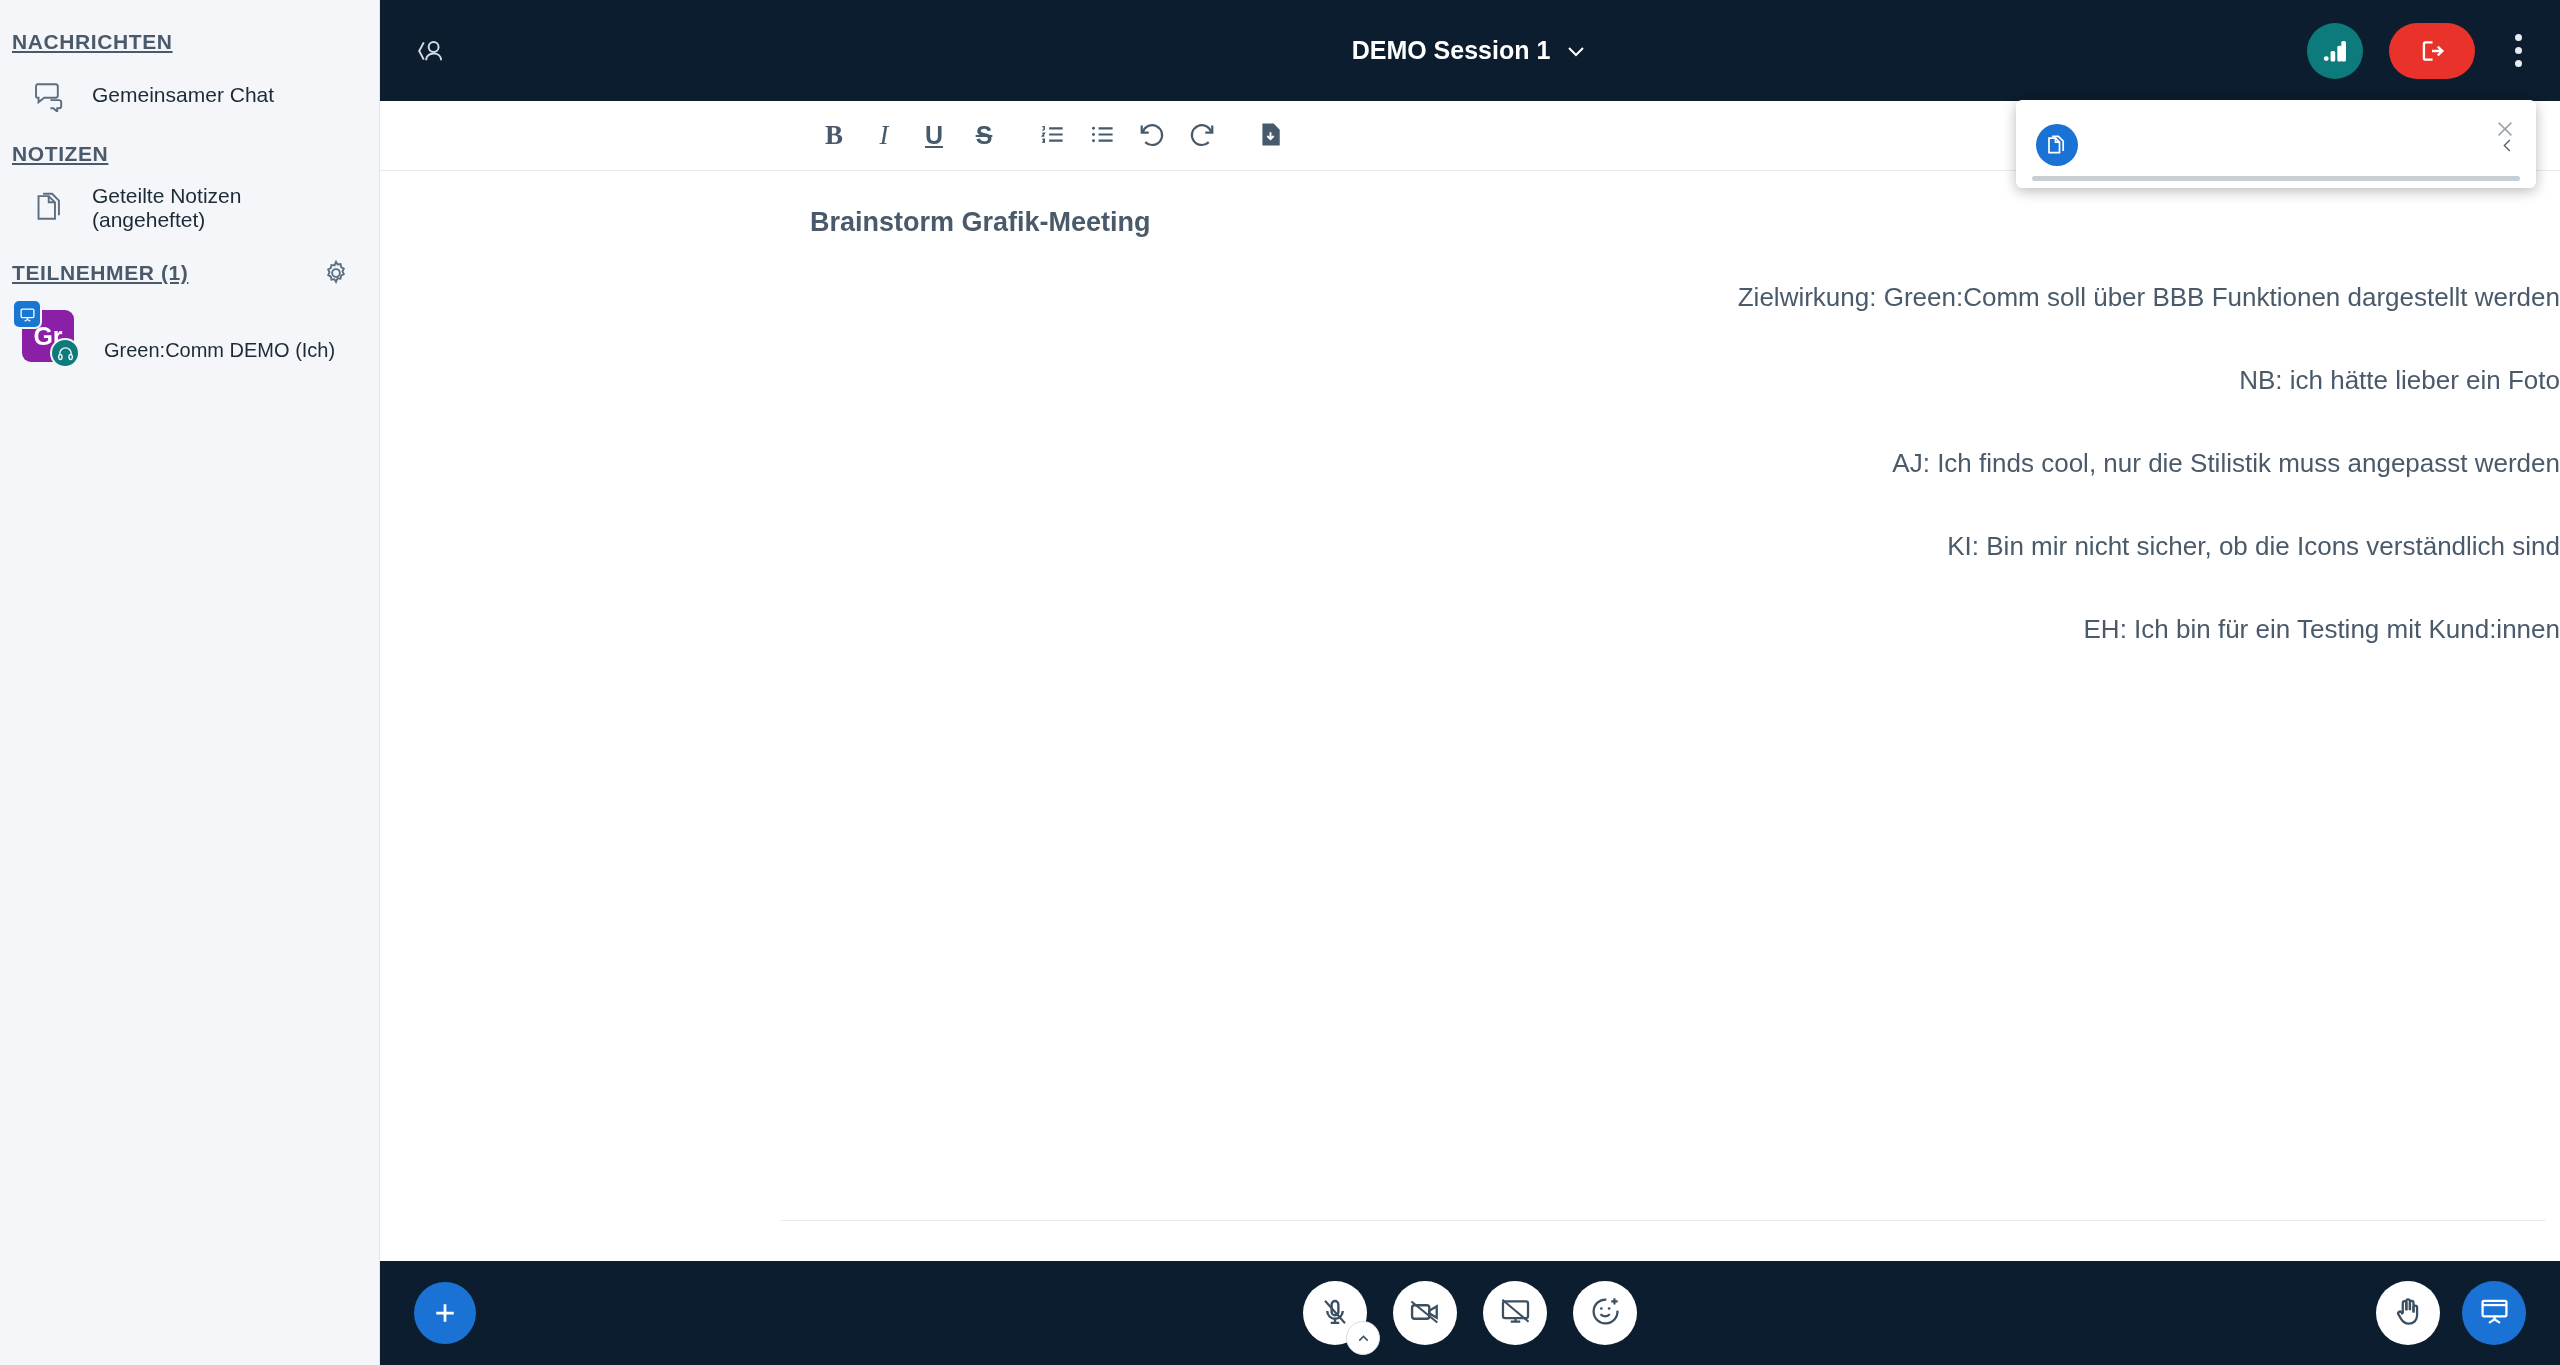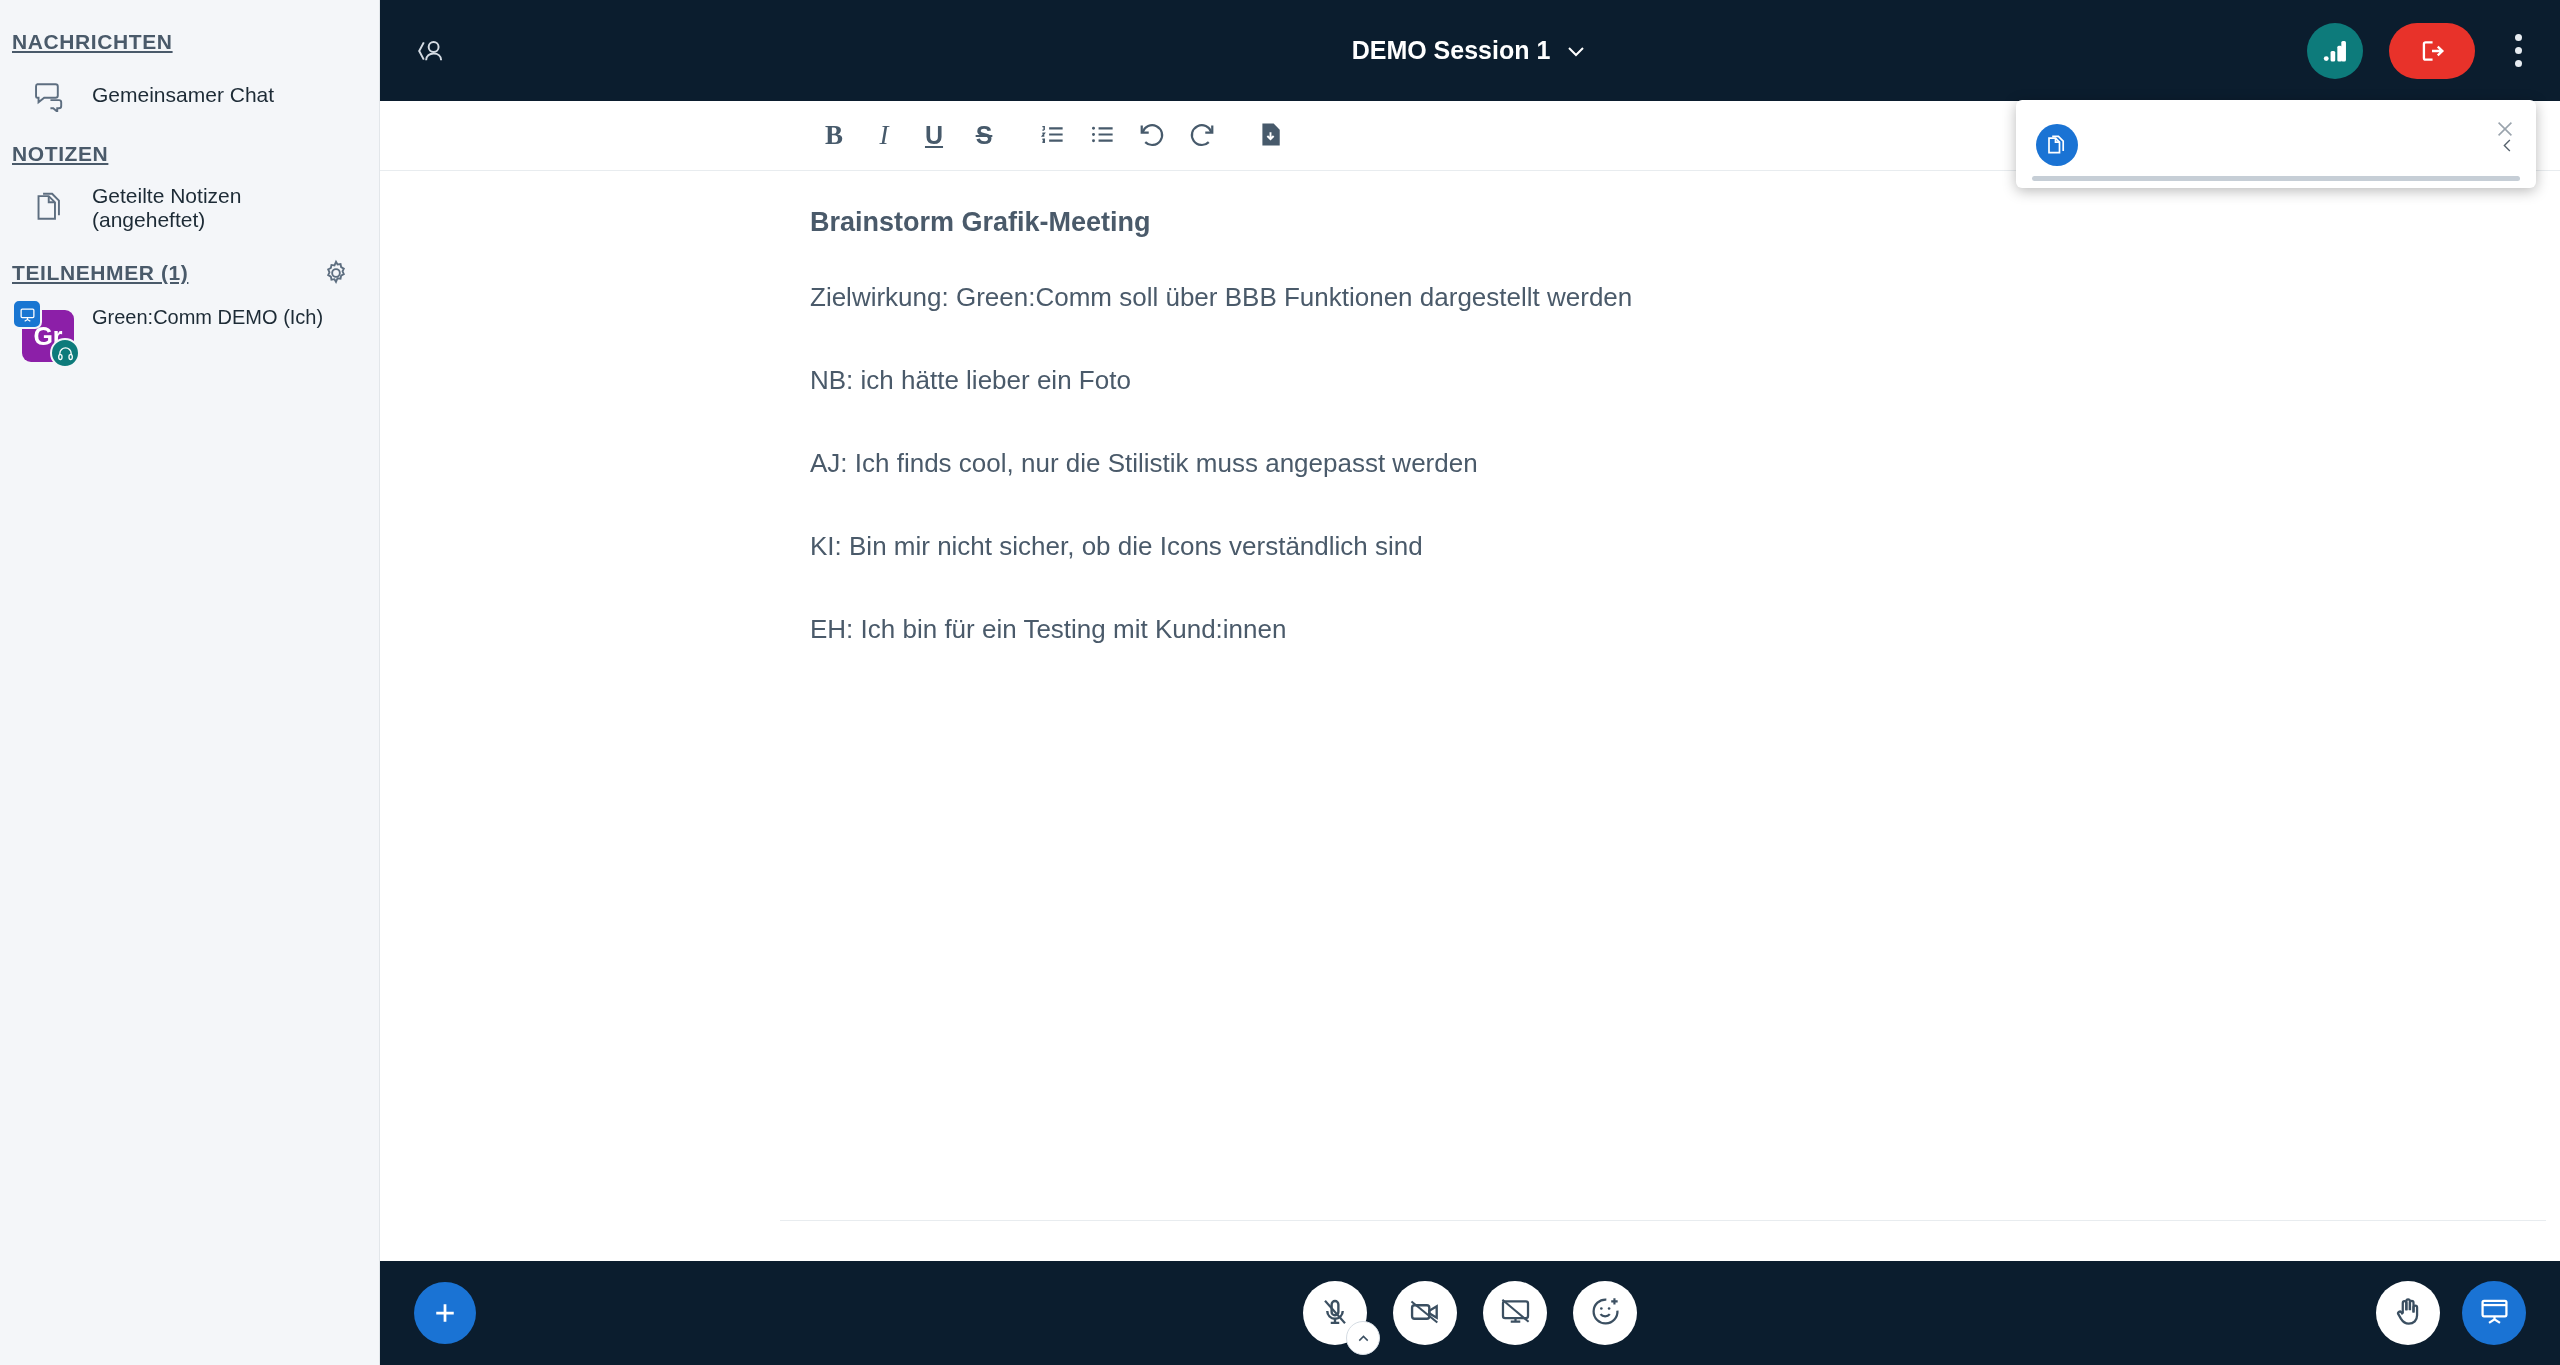--- a/index.html
+++ b/index.html
@@ -32,21 +32,21 @@
   .side-icon svg { stroke: #5d6e80; fill: none; stroke-width: 1.7; }
   .side-label { font-size: 21px; color: #1d2b36; }
 
   .participants-head {
     display:flex; align-items:center; justify-content:space-between;
     padding: 12px 26px 0 12px;
   }
   .gear-btn { width: 34px; height: 34px; cursor:pointer; display:flex;align-items:center;justify-content:center;}
   .gear-btn svg { stroke:#5d6e80; fill:none; stroke-width:1.6; }
 
-  .participant-row { display:flex; align-items:flex-start; gap: 18px; padding: 16px 10px 10px 18px; cursor:pointer; }
+  .participant-row { display:flex; align-items:flex-end; gap: 30px; padding: 16px 10px 10px 18px; cursor:pointer; }
   .avatar-wrap { position: relative; width: 56px; height: 56px; flex:0 0 56px; }
   .avatar {
     width: 52px; height: 52px; border-radius: 9px;
     background: #8c1fa8; color:#fff; font-size: 25px; font-weight:600;
     display:flex; align-items:center; justify-content:center;
     position:absolute; left:4px; top:4px;
   }
   .badge-presenter {
     position:absolute; left:-6px; top:-7px; width:30px; height:30px; border-radius:7px;
     background:#1976d2; border:2.5px solid #f4f6f9;
@@ -108,21 +108,21 @@
   .tb-btn svg { stroke:#475a6b; fill:none; stroke-width:1.9; }
   .tb-txt { font-size: 27px; color:#475a6b; font-family:"Liberation Serif", serif; line-height:1; }
   .tb-b { font-weight:bold; }
   .tb-i { font-style:italic; }
   .tb-u { text-decoration:underline; font-weight:bold; font-family:"Liberation Sans",sans-serif; font-size:25px;}
   .tb-s { text-decoration:line-through; font-weight:bold; font-family:"Liberation Sans",sans-serif; font-size:25px;}
   .tb-sep { width: 18px; }
 
   .notes-body { flex:1; padding: 36px 0 0 430px; overflow:hidden; }
   .note-title { font-size:27px; font-weight:bold; color:#4a5a6a; margin-bottom: 44px; }
-  .note-line { font-size:26px; color:#4a5a6a; margin-bottom: 52px; }
+  .note-line { font-size:26px; color:#4a5a6a; margin-bottom: 52px; text-align: right; }
   .notes-bottom-rule { height:1px; background:#e8ecef; margin: 0 14px 0 400px; }
   .notes-foot { height: 40px; background:#fff; }
 
   
   .bottombar {
     height: 104px; background:#0b1d2e; position:relative;
     display:flex; align-items:center; padding: 0 34px;
   }
   .plus-btn {
     width:62px; height:62px; border-radius:50%; background:#1a73d4; border:none;

